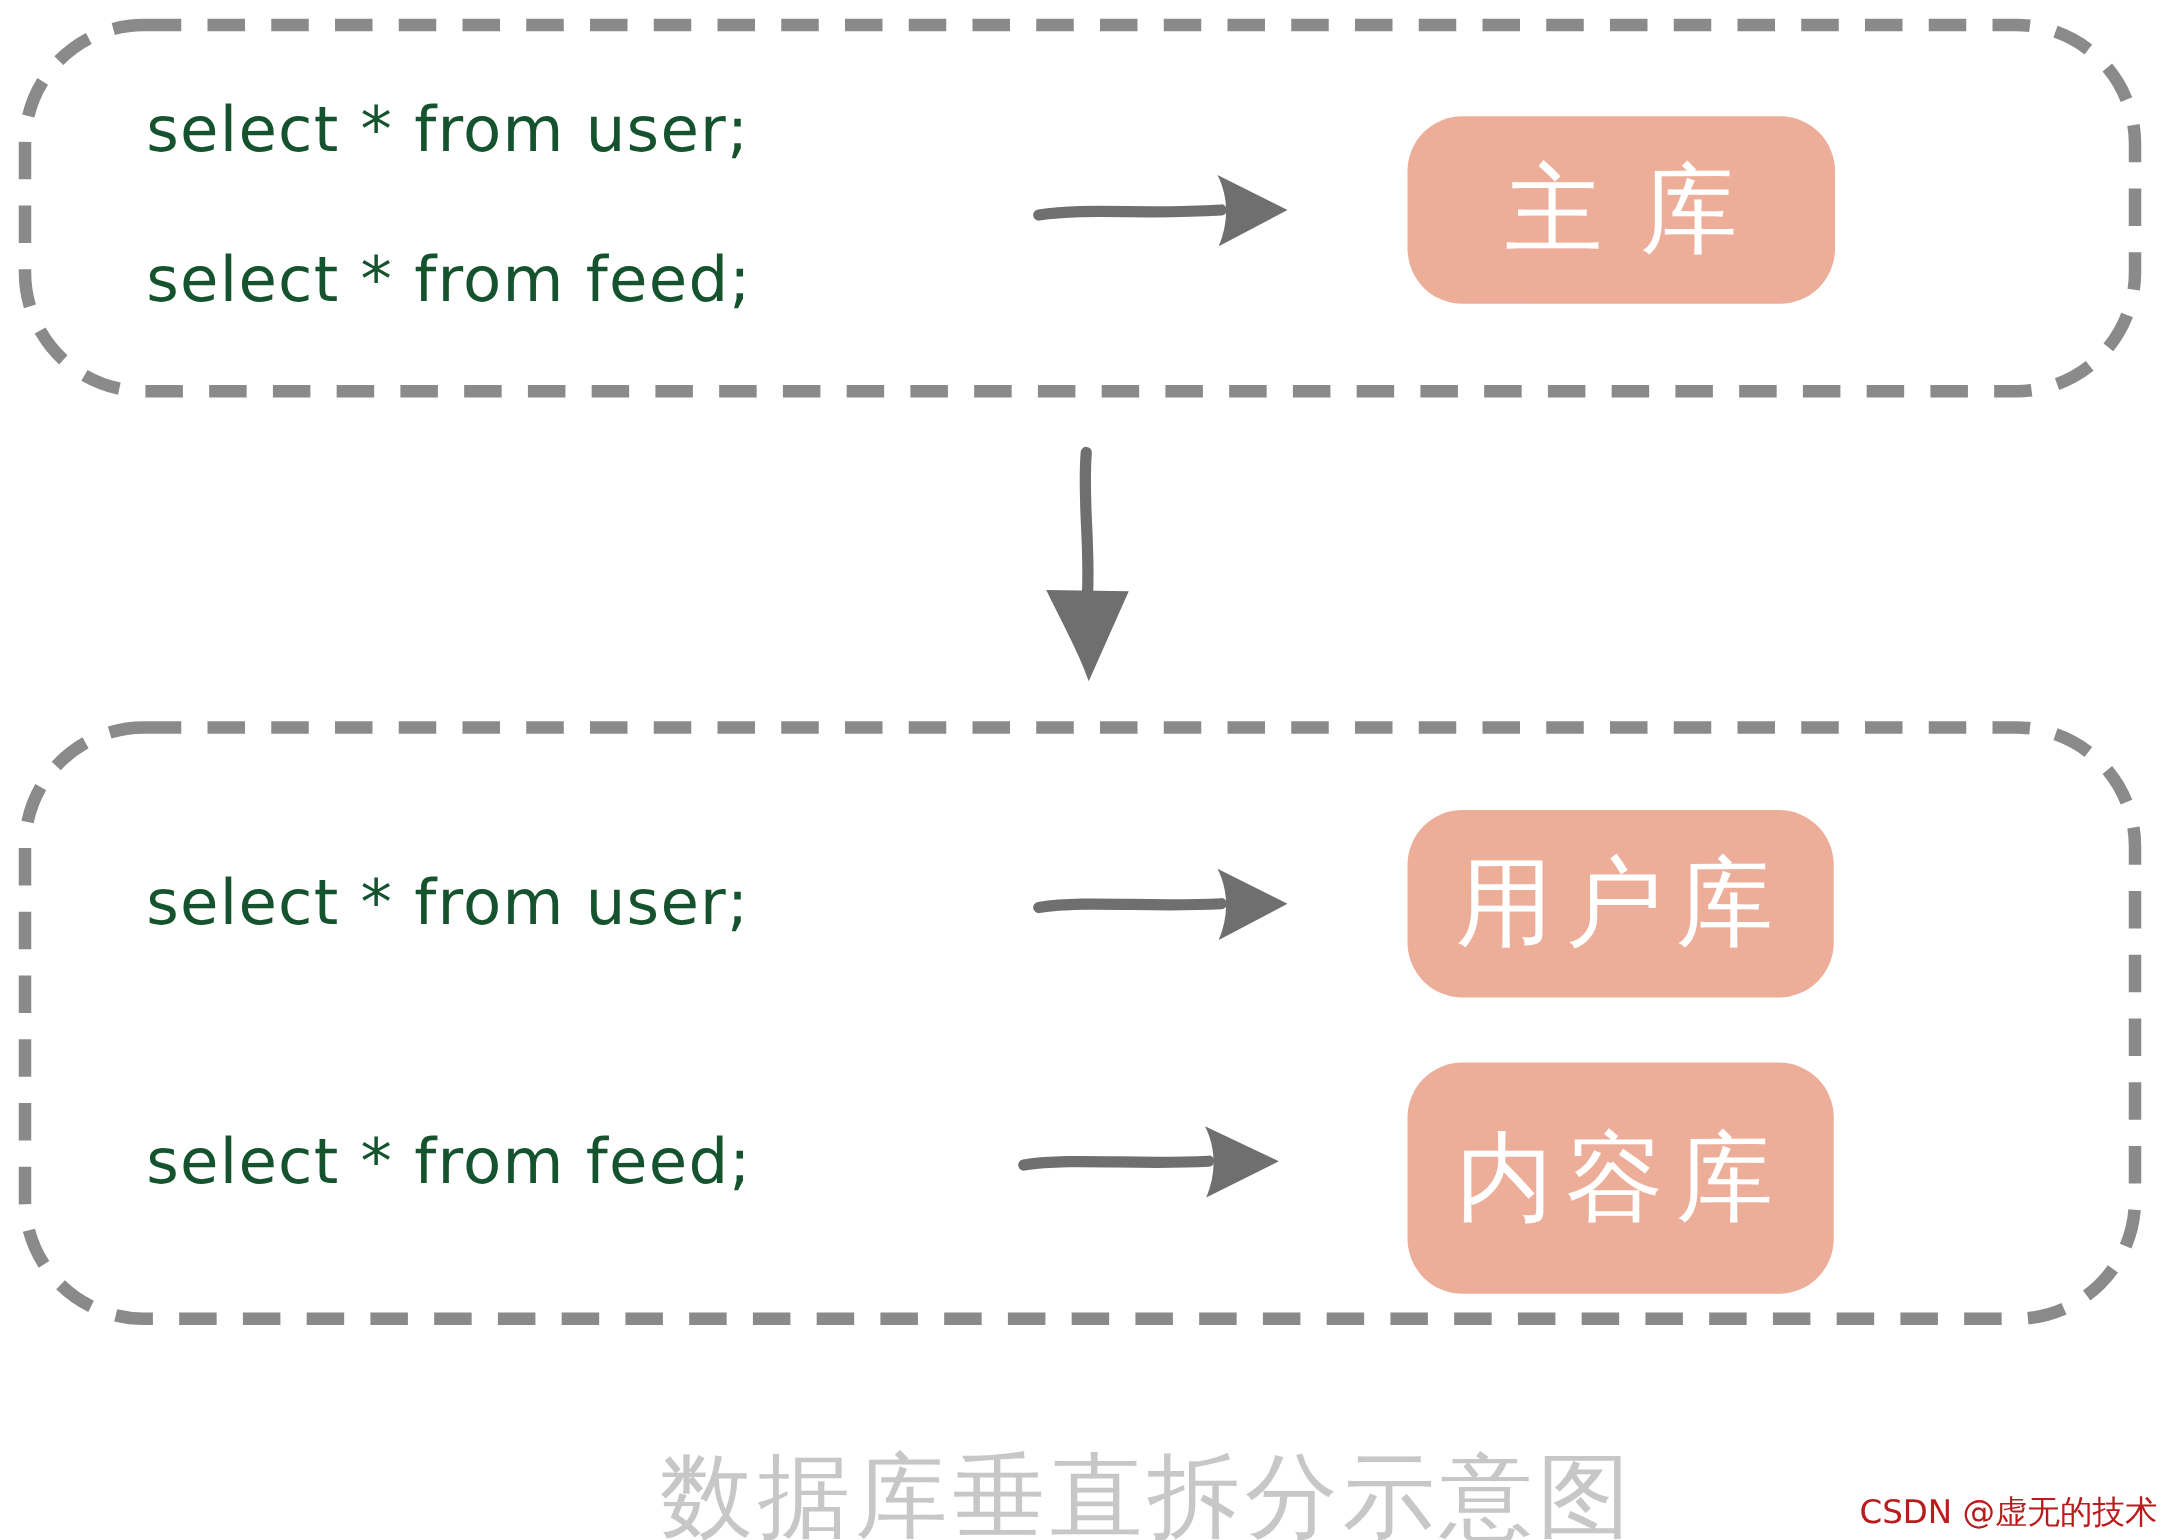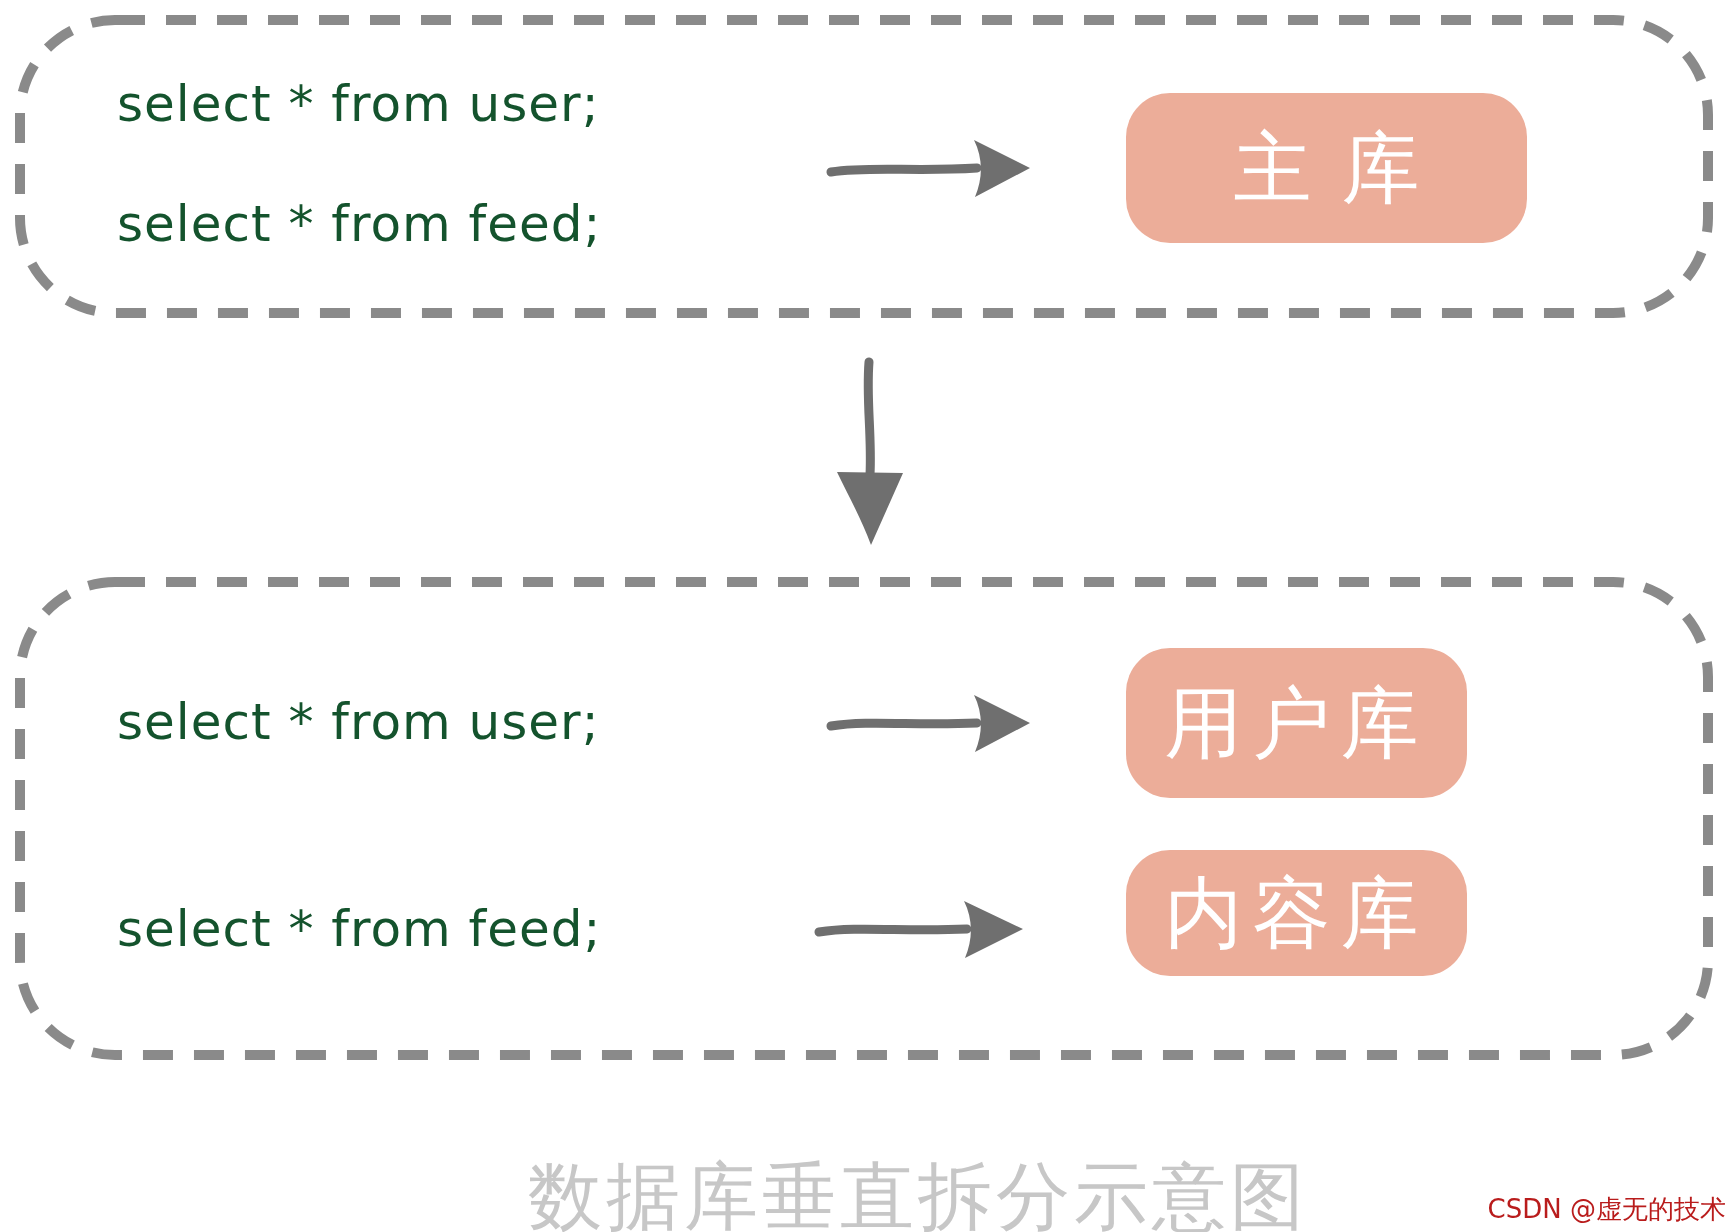--- a/index.html
+++ b/index.html
@@ -32,23 +32,23 @@
   .sql-4 { left: 117px; top: 887px; }
   .db-box {
     position: absolute;
     background: #ecad99;
     border-radius: 44px;
     display: flex;
     align-items: center;
     justify-content: center;
     color: #ffffff;
   }
-  .db-master   { left: 1126px; top: 93px;  width: 401px; height: 150px; }
+  .db-master   { left: 1126px; top: 93px;  width: 342px; height: 150px; }
   .db-user     { left: 1126px; top: 648px; width: 341px; height: 150px; }
-  .db-content  { left: 1126px; top: 850px; width: 341px; height: 126px; }
+  .db-content  { left: 1126px; top: 850px; width: 341px; height: 185px; }
   .db-label {
     font-size: 78px;
     line-height: 1;
     white-space: nowrap;
   }
   .db-master .db-label { letter-spacing: 30px; margin-left: 30px; }
   .db-user .db-label, .db-content .db-label { letter-spacing: 10px; }
   .caption {
     position: absolute;
     left: 528px;

